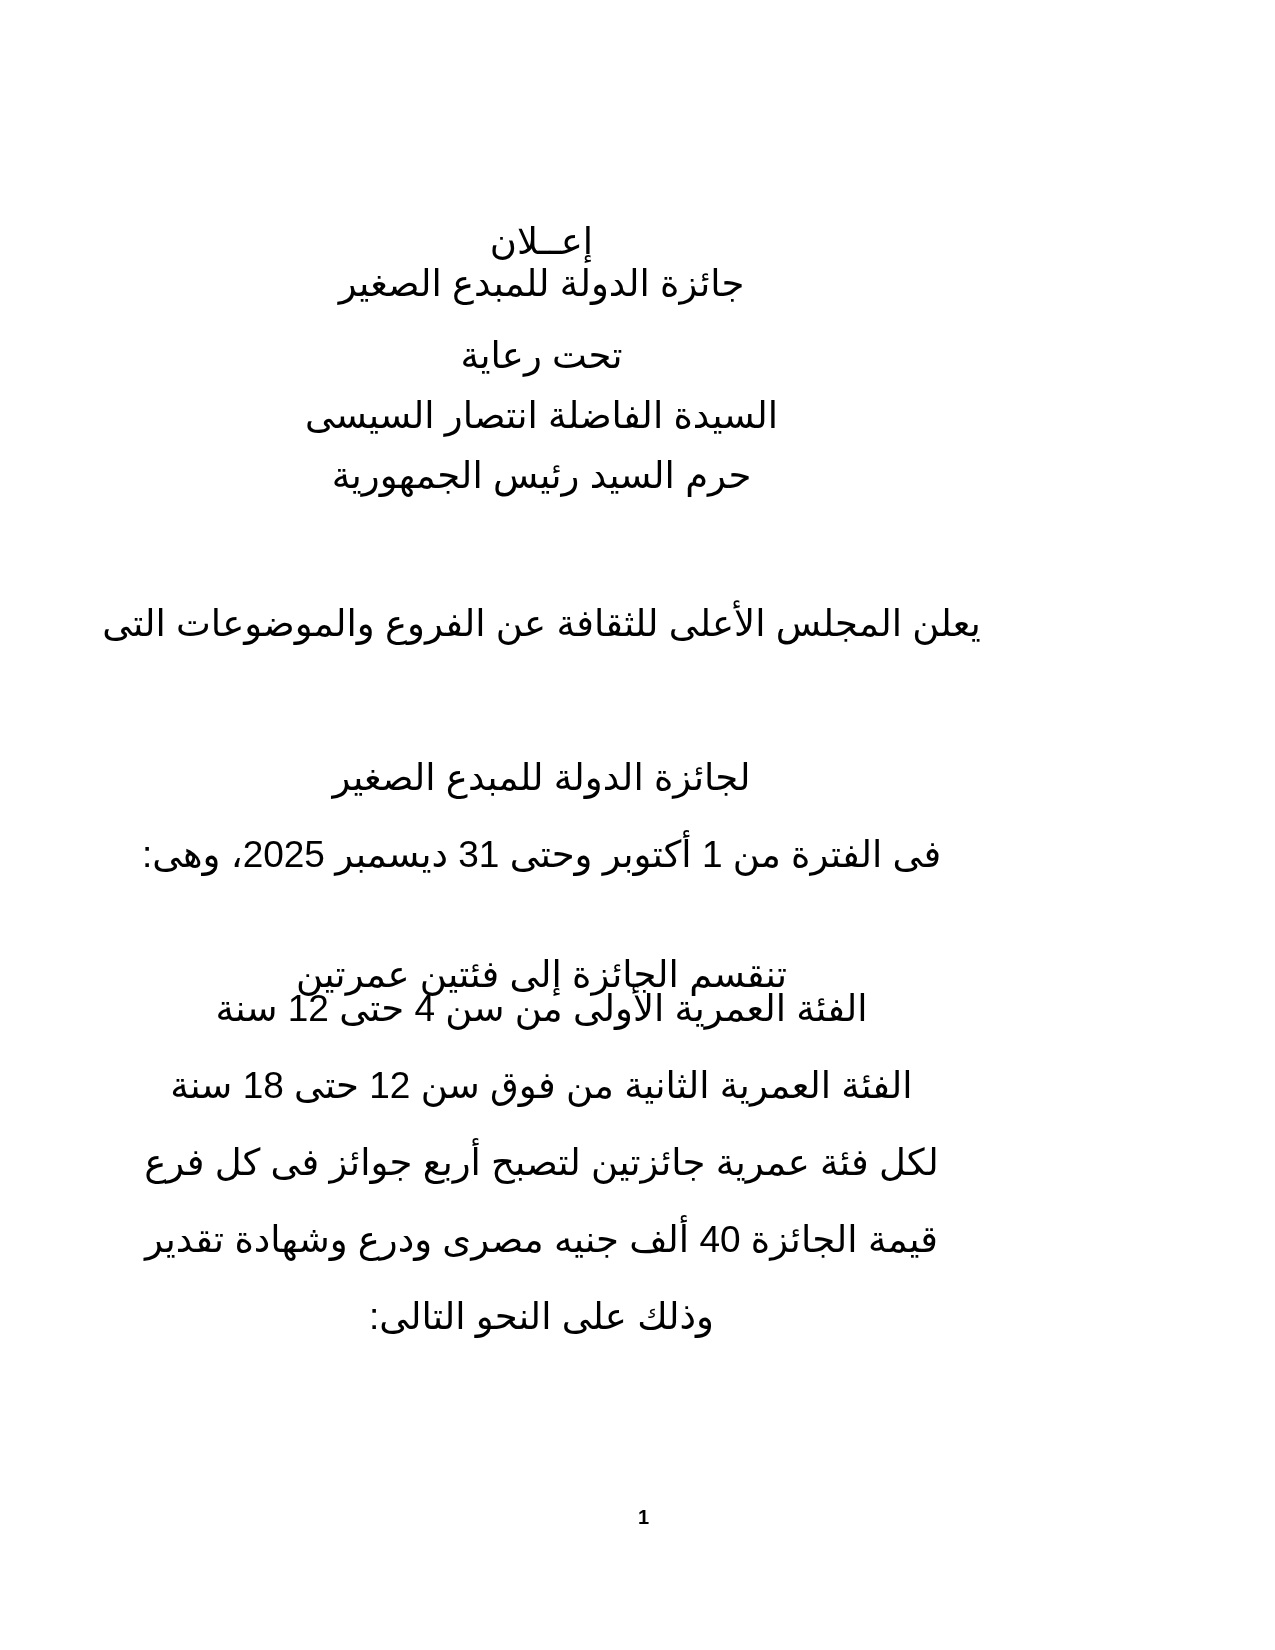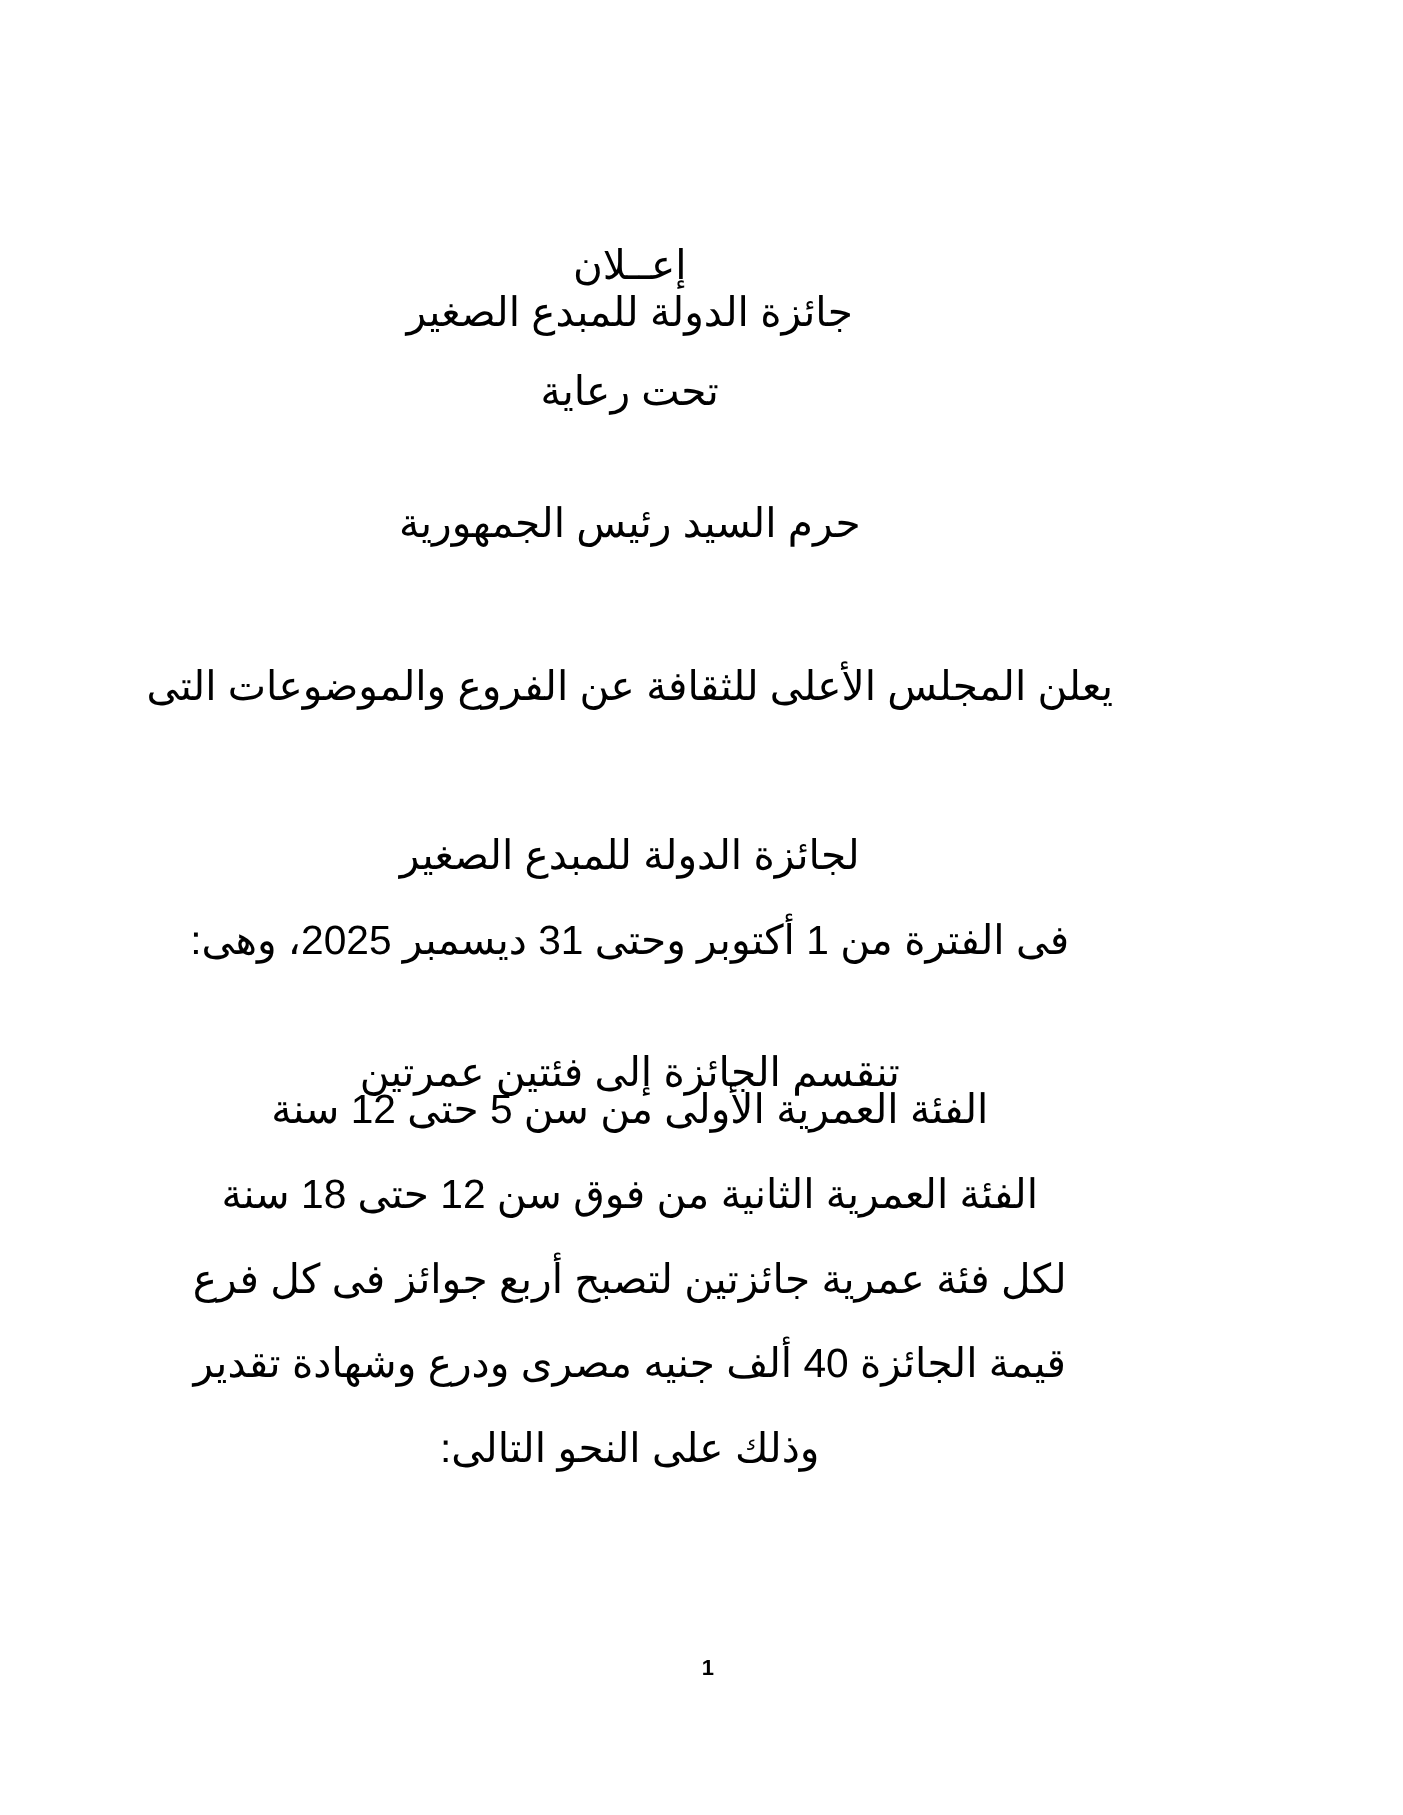--- a/index.html
+++ b/index.html
@@ -1,36 +1,37 @@
 <!DOCTYPE html>
 <html><head>
 <meta charset="utf-8">
 <style>
   html, body { margin: 0; padding: 0; background: #ffffff; }
   body { width: 1275px; height: 1650px; position: relative; overflow: hidden;
          font-family: "Liberation Sans", "DejaVu Sans", sans-serif; color: #000; }
   .page { position: absolute; left: 0; top: 0; width: 1275px; height: 1650px; }
   .line { position: absolute; left: 0; width: 1083px; text-align: center;
-          direction: rtl; font-size: 37px; line-height: 48px; white-space: nowrap; margin-left: 31px; }
+          direction: rtl; font-size: 37px; line-height: 48px; white-space: nowrap; }
   .pagenum { position: absolute; left: 0; width: 1275px; text-align: center;
              font-size: 20px; font-weight: bold; top: 1506px; padding-left: 12px; box-sizing: border-box; }
 </style>
 </head>
 <body>
 
 <div class="page">
   <div class="line" style="top:218px">إعــلان</div>
   <div class="line" style="top:260px">جائزة الدولة للمبدع الصغير</div>
   <div class="line" style="top:332px">تحت رعاية</div>
+  <div class="line" style="top:392px">السيدة الفاضلة انتصار السيسى</div>
   <div class="line" style="top:452px">حرم السيد رئيس الجمهورية</div>
 
   <div class="line" style="top:600px">يعلن المجلس الأعلى للثقافة عن الفروع والموضوعات التى</div>
   <div class="line" style="top:754px">لجائزة الدولة للمبدع الصغير</div>
   <div class="line" style="top:831px">فى الفترة من 1 أكتوبر وحتى 31 ديسمبر 2025، وهى:</div>
   <div class="line" style="top:951px">تنقسم الجائزة إلى فئتين عمرتين</div>
-  <div class="line" style="top:985px">الفئة العمرية الأولى من سن 5 حتى 12 سنة</div>
+  <div class="line" style="top:985px">الفئة العمرية الأولى من سن 4 حتى 12 سنة</div>
   <div class="line" style="top:1062px">الفئة العمرية الثانية من فوق سن 12 حتى 18 سنة</div>
   <div class="line" style="top:1139px">لكل فئة عمرية جائزتين لتصبح أربع جوائز فى كل فرع</div>
   <div class="line" style="top:1216px">قيمة الجائزة 40 ألف جنيه مصرى ودرع وشهادة تقدير</div>
   <div class="line" style="top:1293px">وذلك على النحو التالى:</div>
 
   <div class="pagenum">1</div>
 </div>
 
 </body></html>

